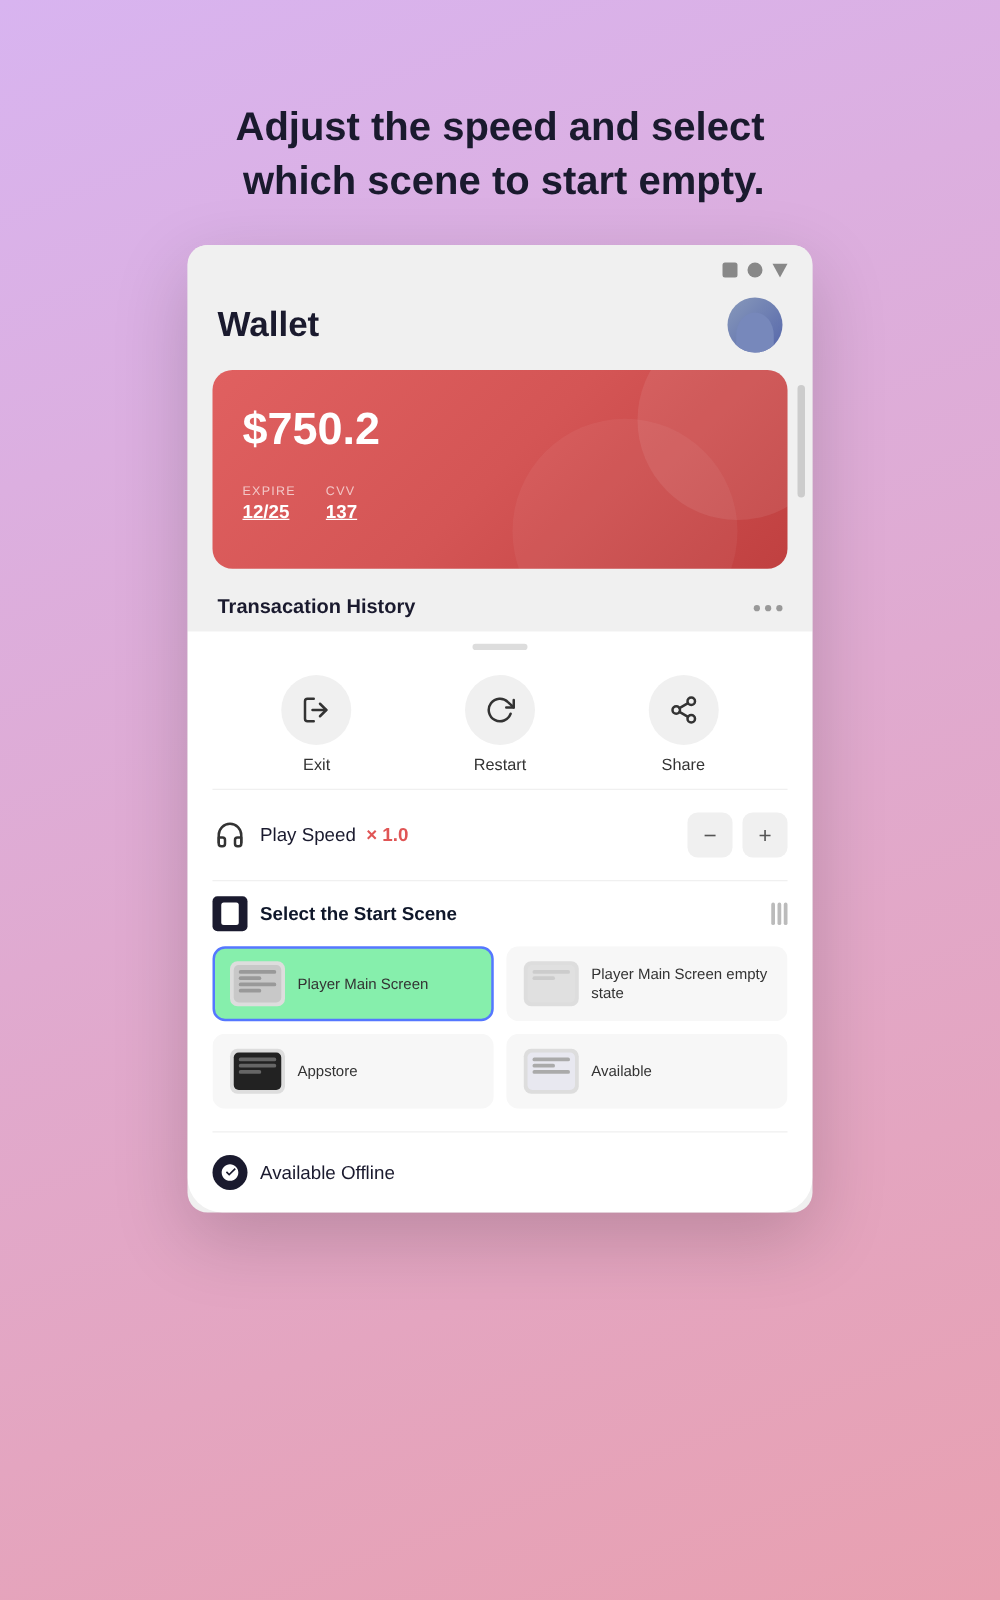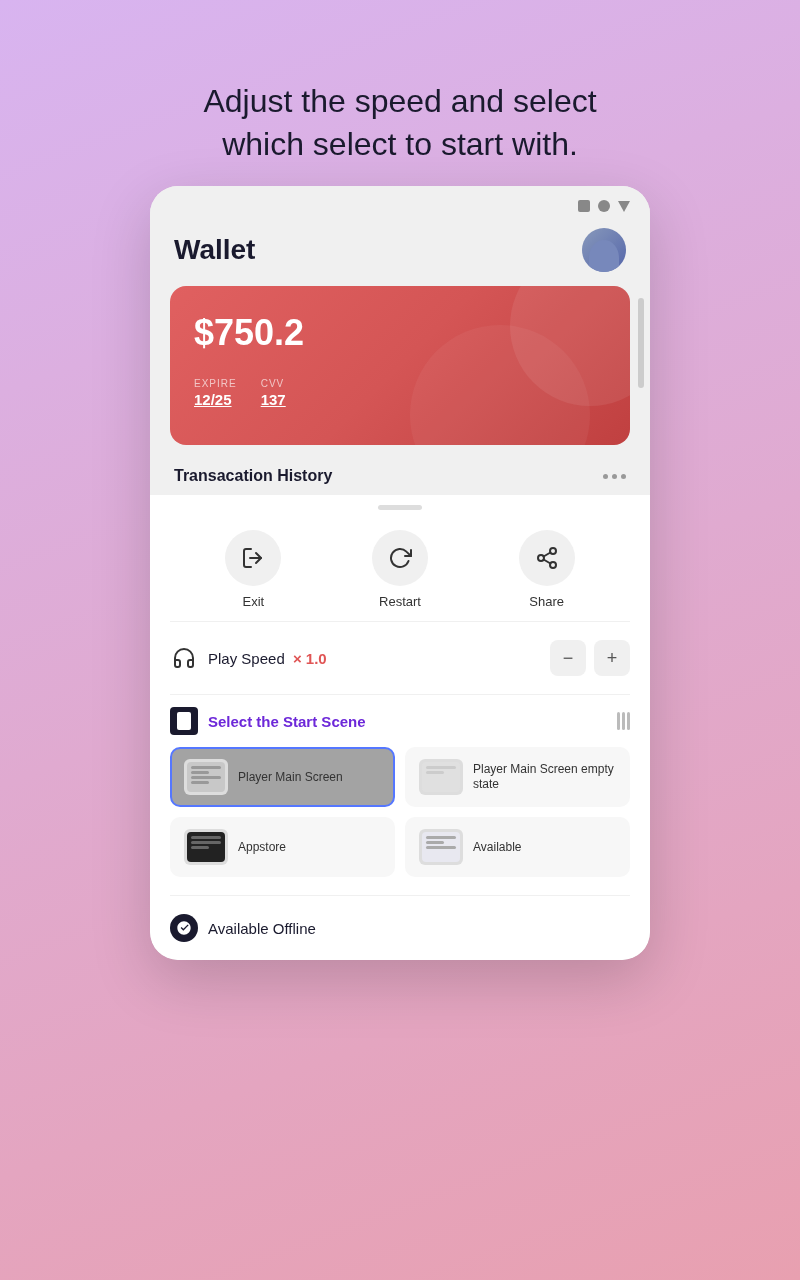--- a/index.html
+++ b/index.html
@@ -9,34 +9,34 @@
       background: linear-gradient(160deg, #d8b4f0 0%, #e8a0b0 100%);
       display: flex;
       flex-direction: column;
       align-items: center;
       font-family: -apple-system, BlinkMacSystemFont, 'Segoe UI', sans-serif;
       overflow: hidden;
     }
 
     .headline {
       margin-top: 80px;
-      text-align: center;
+      text-align: right;
       font-size: 32px;
-      font-weight: 400;
+      font-weight: 700;
       color: #1a1a2e;
       line-height: 1.35;
       max-width: 480px;
       padding: 0 20px;
     }
 
     .phone-card {
-      margin-top: 20px;
+      margin-top: 30px;
       width: 500px;
       background: #f0f0f0;
-      border-radius: 28px;
+      border-radius: 16px;
       overflow: hidden;
       box-shadow: 0 20px 60px rgba(0,0,0,0.18);
     }
 
     
     .phone-topbar {
       background: #f0f0f0;
       display: flex;
       justify-content: flex-end;
       align-items: center;
@@ -285,21 +285,21 @@
       display: flex; align-items: center; justify-content: center;
     }
     .scene-icon-inner {
       width: 14px; height: 18px;
       background: #fff;
       border-radius: 2px;
     }
     .scene-title {
       font-size: 15px;
       font-weight: 600;
-      color: #6d28d9;
+      color: #0f172a;
       flex: 1;
     }
     .list-icon {
       display: flex; gap: 2px; align-items: center;
     }
     .list-bar {
       width: 3px; height: 18px;
       background: #bbb;
       border-radius: 2px;
     }
@@ -314,21 +314,21 @@
       border-radius: 10px;
       display: flex;
       align-items: center;
       gap: 10px;
       padding: 10px 12px;
       cursor: pointer;
       border: 2px solid transparent;
     }
     .scene-item.selected {
       border-color: #5577ff;
-      background: #a3a3a3;
+      background: #86efac;
     }
     .scene-thumb {
       width: 44px; height: 36px;
       background: #ddd;
       border-radius: 6px;
       flex-shrink: 0;
       overflow: hidden;
       display: flex; align-items: center; justify-content: center;
     }
     .scene-thumb-inner {
@@ -383,21 +383,21 @@
     
     .thumb-hamburger {
       background: #e8e8f0;
     }
   </style>
 </head>
 <body>
 
 <div class="headline">
   <span>Adjust the speed and select</span><br>
-  <span>which select to start with.</span>
+  <span>which scene to start empty.</span>
 </div>
 
 <div class="phone-card">
 
   <div class="phone-topbar">
     <div class="topbar-square"></div>
     <div class="topbar-circle"></div>
     <div class="topbar-triangle"></div>
   </div>
 

